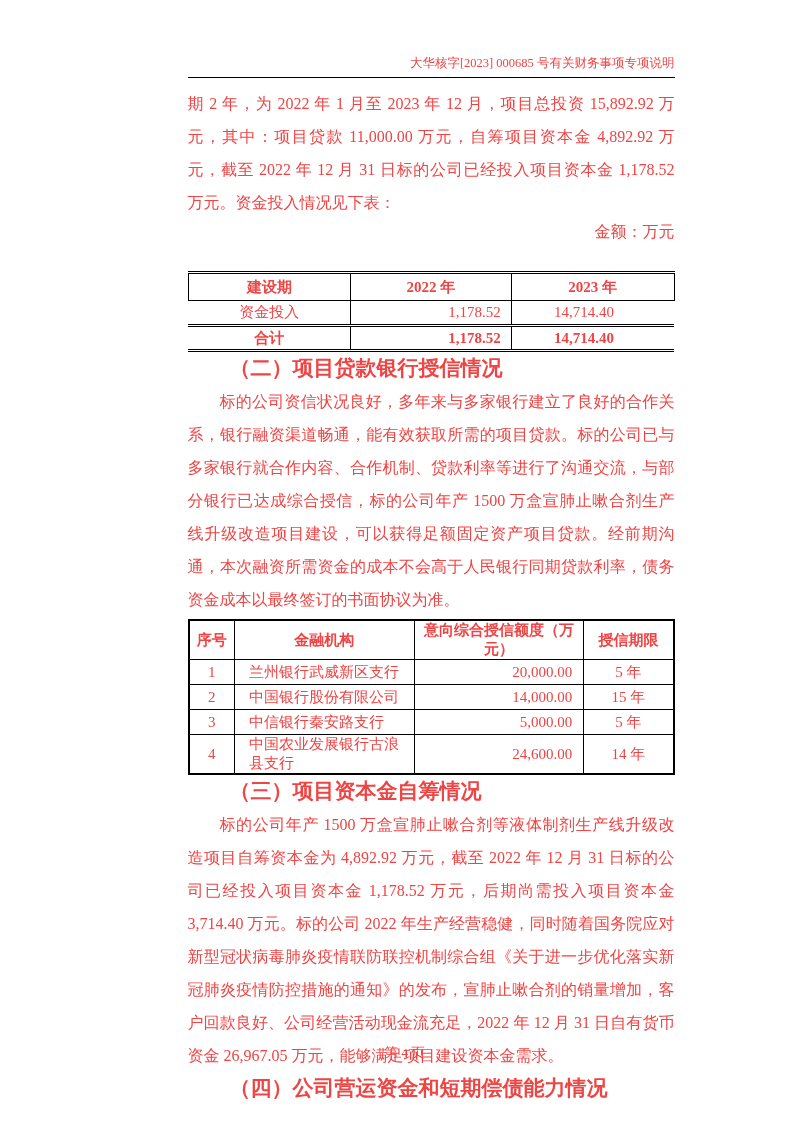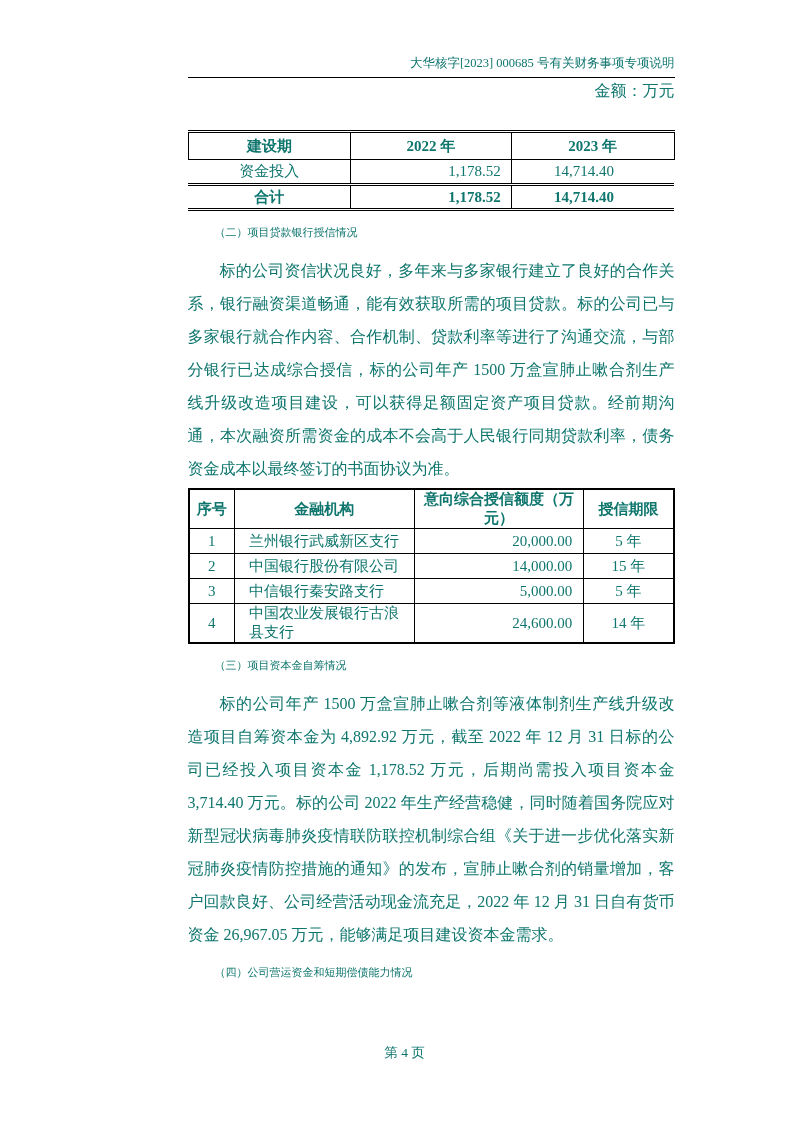--- a/index.html
+++ b/index.html
@@ -2,21 +2,21 @@
 <html><head>
 <meta charset="utf-8">
 <style>
   html,body { margin:0; padding:0; background:#ffffff; }
   .page {
     position: relative;
     width: 644px;
     height: 1122px;
     margin: 0 auto;
     background: #ffffff;
-    color: #0f766e;
+    color: #ef4444;
     font-family: "Liberation Serif", "DejaVu Serif", serif;
     box-sizing: border-box;
     padding: 55px 44px 0 113px;
     overflow: hidden;
   }
   .header-note {
     font-size: 12.5px;
     line-height: 17px;
     text-align: right;
     padding-bottom: 5px;
@@ -46,24 +46,24 @@
   .t1 th:nth-child(n+2), .t1 td:nth-child(n+2) { border-left: 1px solid #000; }
   .t1 thead th:first-child { border-left: 1px solid #000; }
   .t1 thead th:last-child  { border-right: 1px solid #000; }
   .t1 tr.total td { border-top: 3px double #000; font-weight: bold; }
   .t1 .c { text-align: center; }
   .t1 .r { text-align: right; padding-right: 10px; }
   .t1 .r-indent { text-align: right; padding-right: 60px; }
   .t1 col.c1 { width: 33.5%; } .t1 col.c2 { width: 33%; } .t1 col.c3 { width: 33.5%; }
   
   h3.sec {
-    font-size: 11px;
-    font-weight: normal;
+    font-size: 21px;
+    font-weight: bold;
     line-height: 33px;
-    margin: 5px;
+    margin: 0;
     text-indent: 2em;
   }
   .s2 { margin-top: 7px; }
   .s3 { margin-top: 8px; }
   .s4 { margin-top: 2px; }
   
   .t2 { margin-top: 3px; border: 2px solid #000; }
   .t2 th, .t2 td { border: 1px solid #000; }
   .t2 th { height: 29px; font-weight: bold; text-align: center; }
   .t2 td { height: 25px; }
@@ -80,20 +80,21 @@
     font-size: 13.5px;
   }
 </style>
 </head>
 <body>
 
 <div class="page">
 
   <div class="header-note">大华核字[2023] 000685 号有关财务事项专项说明</div>
 
+  <p class="para no-indent intro">期 2 年，为 2022 年 1 月至 2023 年 12 月，项目总投资 15,892.92 万元，其中：项目贷款 11,000.00 万元，自筹项目资本金 4,892.92 万元，截至 2022 年 12 月 31 日标的公司已经投入项目资本金 1,178.52 万元。资金投入情况见下表：</p>
 
   <div class="unit-note">金额：万元</div>
 
   <table class="t1">
     <colgroup>
         <col class="c1">
         <col class="c2">
         <col class="c3">
       </colgroup>
     <thead>

